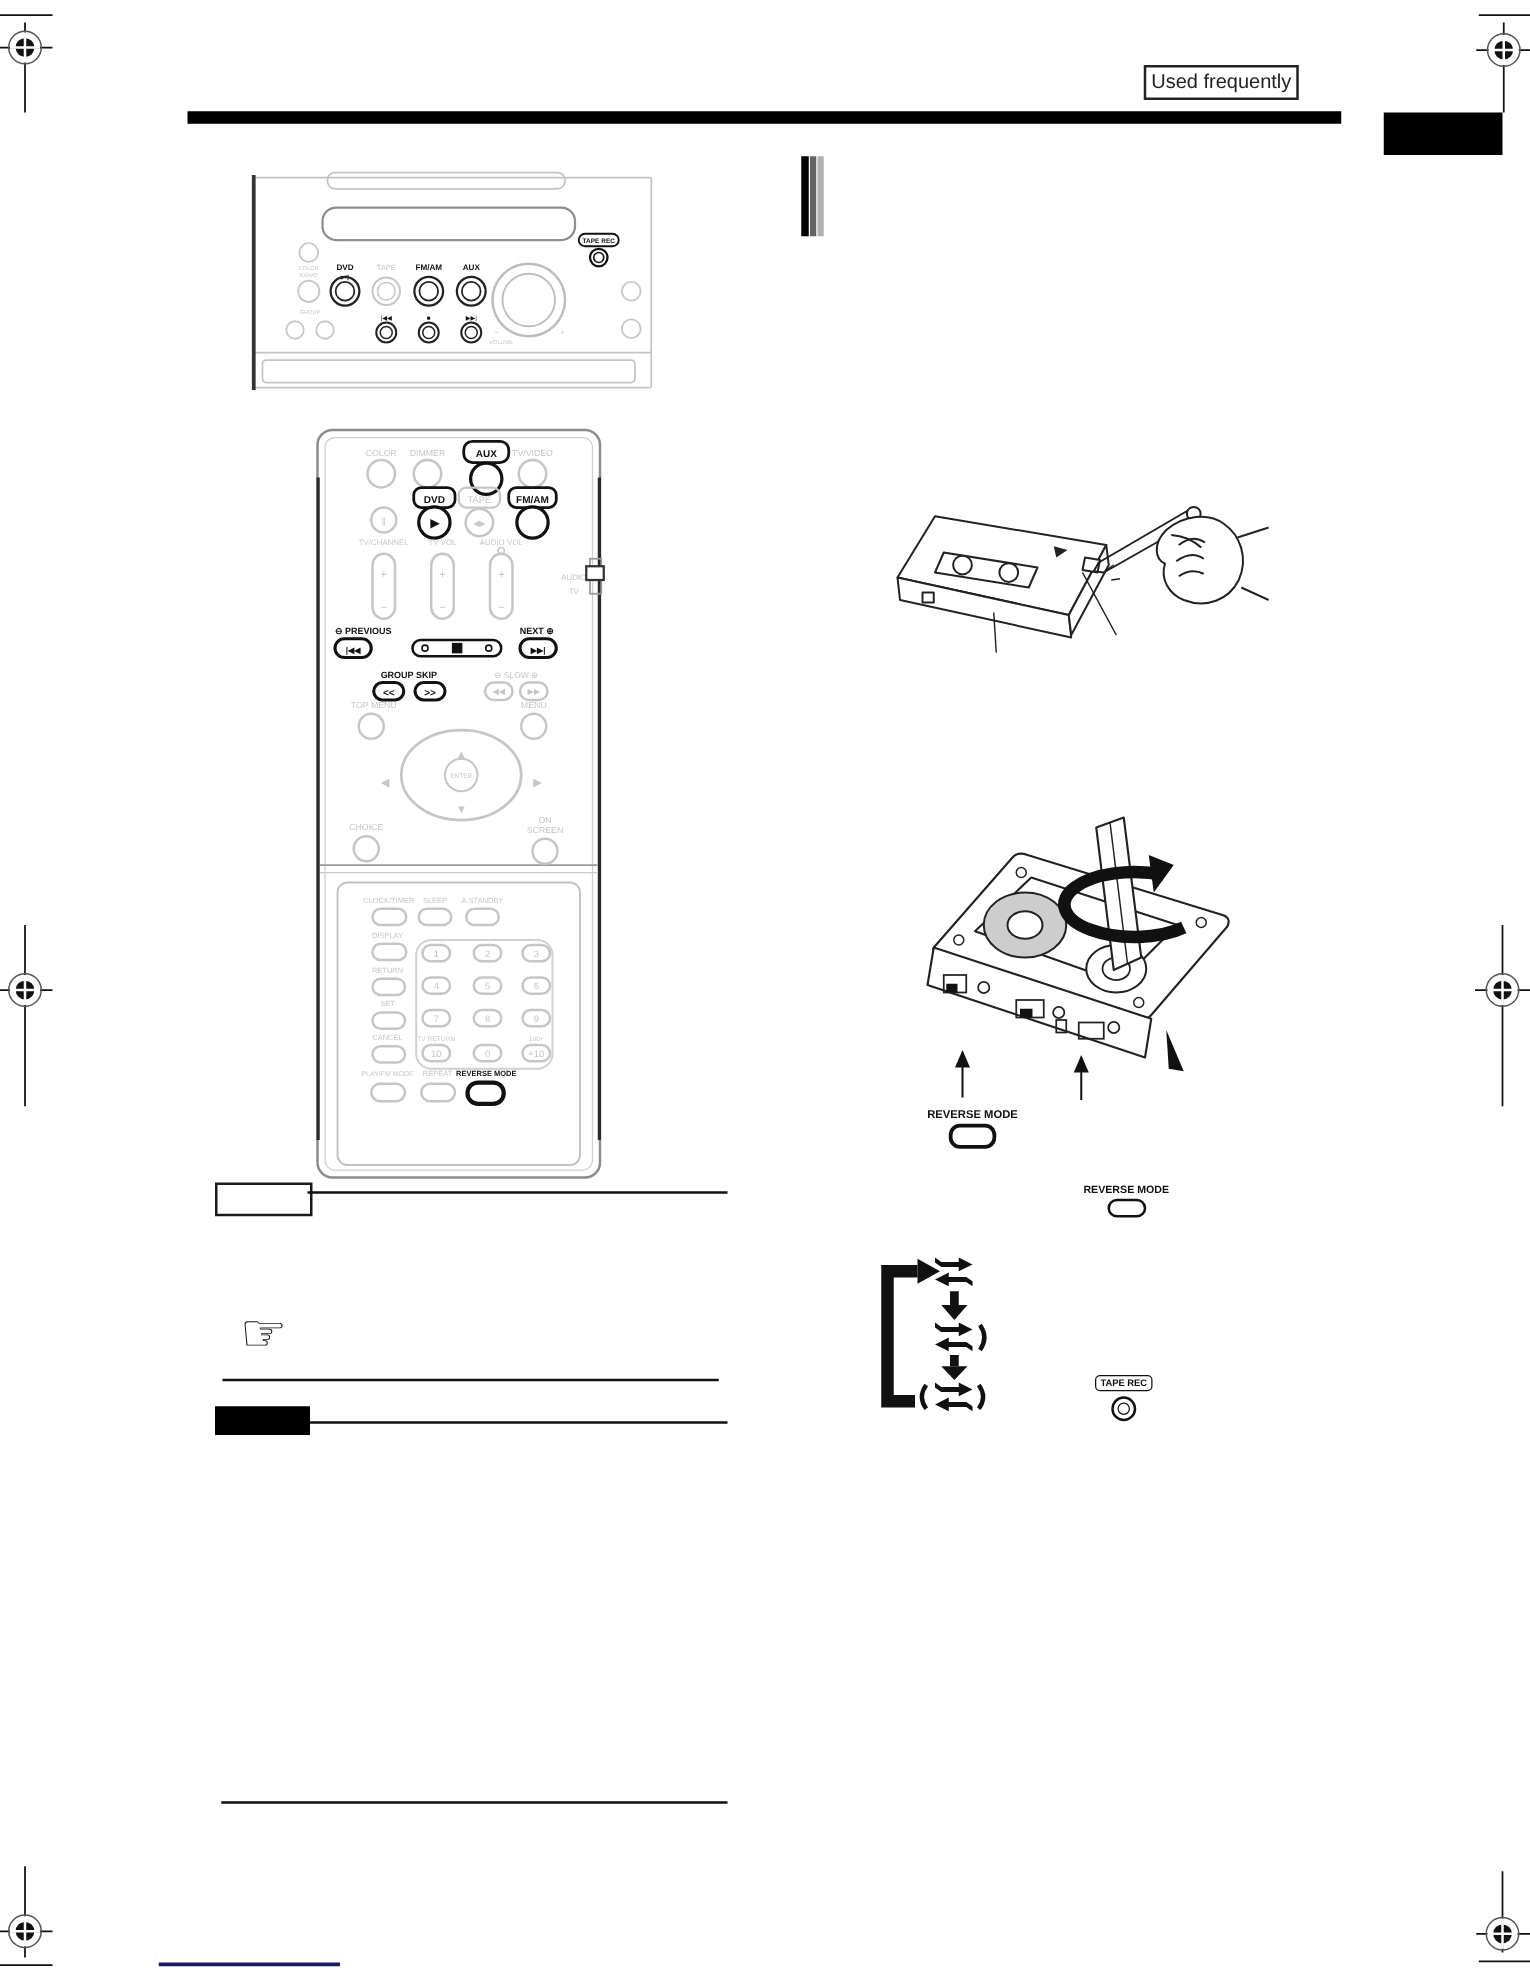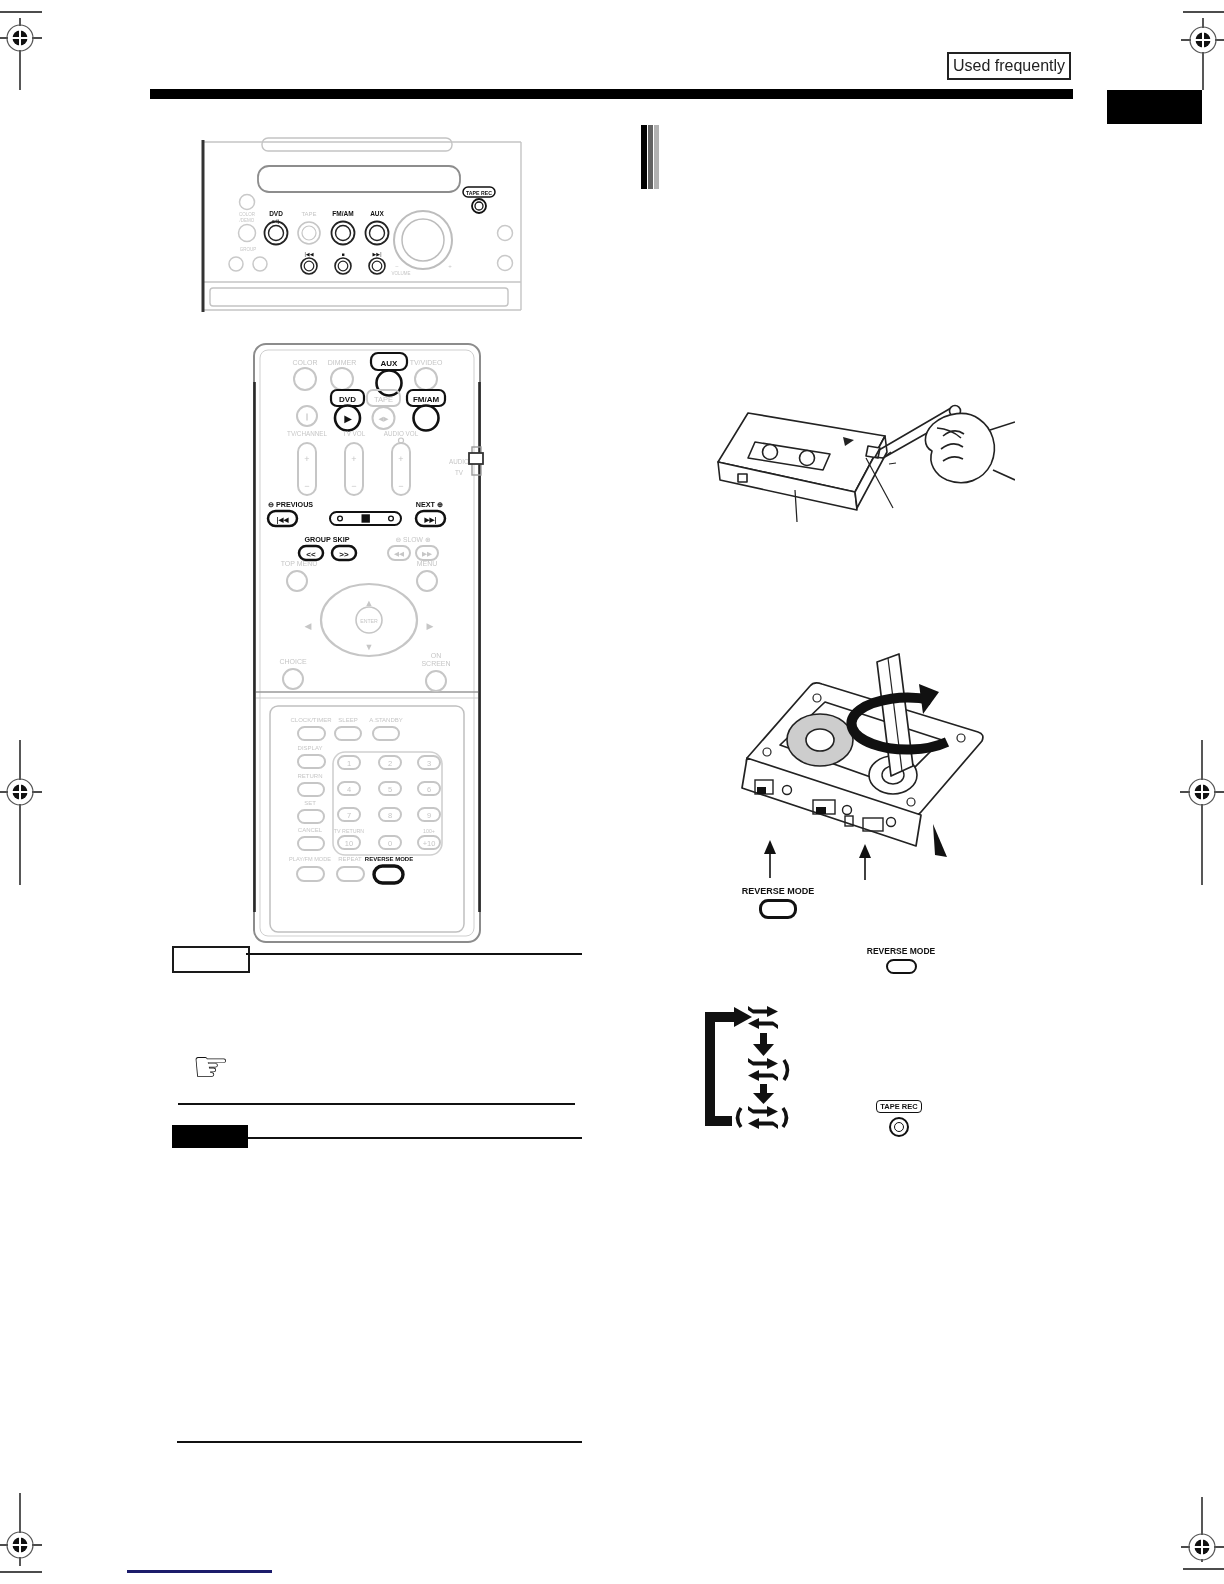--- a/index.html
+++ b/index.html
@@ -1,21 +1,21 @@
 <!DOCTYPE html>
 <html><head>
 <meta charset="utf-8">
 <style>
   html,body{margin:0;padding:0;background:#ffffff;}
   .page{position:relative;width:1224px;height:1584px;background:#fff;overflow:hidden;
         font-family:"Liberation Sans", sans-serif;color:#111;}
   .abs{position:absolute;}
   .line{position:absolute;background:#111;}
   .tagbox{position:absolute;left:915px;top:52px;width:120px;height:24px;border:2px solid #222;
-          display:flex;align-items:center;justify-content:center;font-size:16px;color:#222;margin-left:32px;}
+          display:flex;align-items:center;justify-content:center;font-size:16px;color:#222;}
   .titlebar{position:absolute;left:150px;top:89px;width:923px;height:10px;background:#000;}
   .tabblock{position:absolute;left:1107px;top:90px;width:95px;height:34px;background:#000;}
   .stripes{position:absolute;left:641px;top:125px;width:20px;height:64px;display:flex;gap:1px;}
   .stripes div{height:100%;}
   .s1{width:6px;background:#000;}
   .s2{width:5px;background:#636363;}
   .s3{width:5px;background:#b2b2b2;}
   .notebox{position:absolute;left:172px;top:946px;width:74px;height:23px;border:2px solid #1a1a1a;background:#fff;}
   .cautionbox{position:absolute;left:172px;top:1125px;width:76px;height:23px;background:#000;}
   .hand{position:absolute;left:192px;top:1046px;font-size:42px;line-height:42px;color:#111;}

